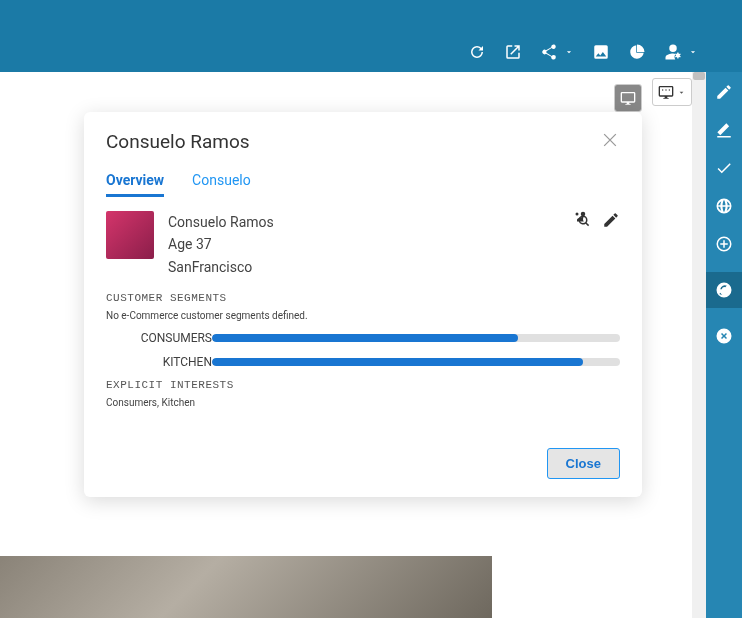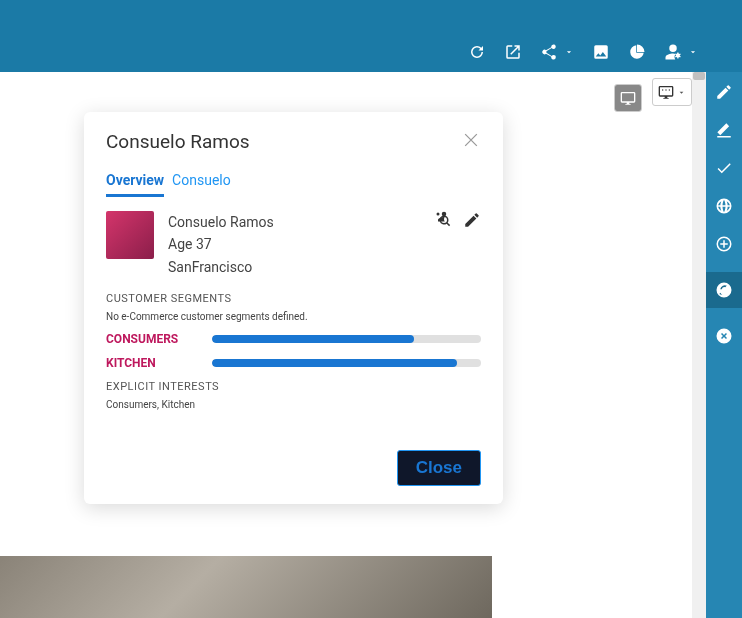--- a/index.html
+++ b/index.html
@@ -22,46 +22,46 @@
 .right-sidebar { position: absolute; top: 72px; right: 0; width: 36px; height: calc(618px - 72px); background: #2686B3; display: flex; flex-direction: column; align-items: center; padding-top: 10px; gap: 18px; }
 .sidebar-icon { color: #fff; cursor: pointer; width: 20px; height: 20px; display: flex; align-items: center; justify-content: center; }
 .sidebar-icon svg { width: 18px; height: 18px; fill: #fff; }
 .sidebar-icon.active { background: #1a6a8e; width: 36px; height: 36px; }
 
 .scrollbar-track { position: absolute; top: 72px; right: 36px; width: 14px; height: calc(618px - 72px); background: #f0f0f0; }
 .scrollbar-thumb { position: absolute; top: 72px; right: 37px; width: 12px; height: 8px; background: #c0c0c0; border-radius: 2px; }
 
 .bg-image { position: absolute; bottom: 0; left: 0; width: 492px; height: 62px; background: linear-gradient(135deg, #8a8378 0%, #b5aea3 40%, #6e685e 100%); }
 
-.modal { position: absolute; top: 112px; left: 84px; width: 419px; background: #fff; border-radius: 6px; box-shadow: 0 4px 20px rgba(0,0,0,0.15); padding: 18px 22px; }
+.modal { position: absolute; top: 112px; left: 84px; width: 558px; background: #fff; border-radius: 6px; box-shadow: 0 4px 20px rgba(0,0,0,0.15); padding: 18px 22px; }
 .modal-header { display: flex; justify-content: space-between; align-items: flex-start; margin-bottom: 12px; }
 .modal-title { font-size: 19px; color: #333; font-weight: 400; }
 .modal-close { cursor: pointer; color: #888; font-size: 24px; line-height: 1; }
 .modal-close svg { width: 20px; height: 20px; stroke: #999; stroke-width: 1.5; fill: none; }
 
-.tabs { display: flex; gap: 8px; border-bottom: none; margin-bottom: 14px; }
+.tabs { display: flex; gap: 28px; border-bottom: none; margin-bottom: 14px; }
 .tab { padding: 6px 0; font-size: 14px; color: #2196F3; cursor: pointer; }
 .tab.active { font-weight: 700; color: #1976D2; border-bottom: 3px solid #1976D2; }
 
 .profile-row { display: flex; align-items: flex-start; gap: 14px; margin-bottom: 14px; }
 .avatar { width: 48px; height: 48px; background: linear-gradient(135deg, #d4356b 0%, #8b1e4a 100%); border-radius: 2px; }
 .profile-info { flex: 1; font-size: 14px; color: #444; line-height: 1.6; }
 .profile-actions { display: flex; gap: 10px; align-items: center; }
 .profile-actions svg { width: 18px; height: 18px; cursor: pointer; }
 
-.section-label { font-size: 11px; color: #555; letter-spacing: 0.5px; margin-top: 8px; margin-bottom: 6px; }
+.section-label { font-size: 11px; color: #555; letter-spacing: 0.5px; margin-top: 8px; margin-bottom: 6px; font-family: Liberation Mono, monospace; }
 .section-text { font-size: 10px; color: #444; margin-bottom: 10px; }
 
 .interest-row { display: flex; align-items: center; margin-bottom: 10px; }
-.interest-label { font-size: 12px; color: #be185d; width: 106px; font-weight: 700; }
+.interest-label { font-size: 12px; color: #404040; width: 106px; font-weight: 400; text-align: right; }
 .interest-bar { flex: 1; height: 8px; background: #e0e0e0; border-radius: 4px; overflow: hidden; }
 .interest-fill { height: 100%; background: #1976D2; border-radius: 4px; }
 
 .modal-footer { display: flex; justify-content: flex-end; margin-top: 40px; }
-.close-btn { border: 1px solid #2196F3; color: #1976D2; background: #0f172a; padding: 7px 18px; border-radius: 3px; font-size: 17px; font-weight: 600; cursor: pointer; }
+.close-btn { border: 1px solid #2196F3; color: #1976D2; background: #e5e5e5; padding: 7px 18px; border-radius: 3px; font-size: 13px; font-weight: 600; cursor: pointer; }
 </style>
 </head>
 <body>
 
 <div class="header-strip"></div>
 
 <div class="toolbar-strip">
   <div class="toolbar-icon">
     <svg viewBox="0 0 24 24">
         <path d="M17.65 6.35A7.96 7.96 0 0012 4a8 8 0 108 8h-2a6 6 0 11-1.76-4.24L14 10h6V4l-2.35 2.35z"></path>

